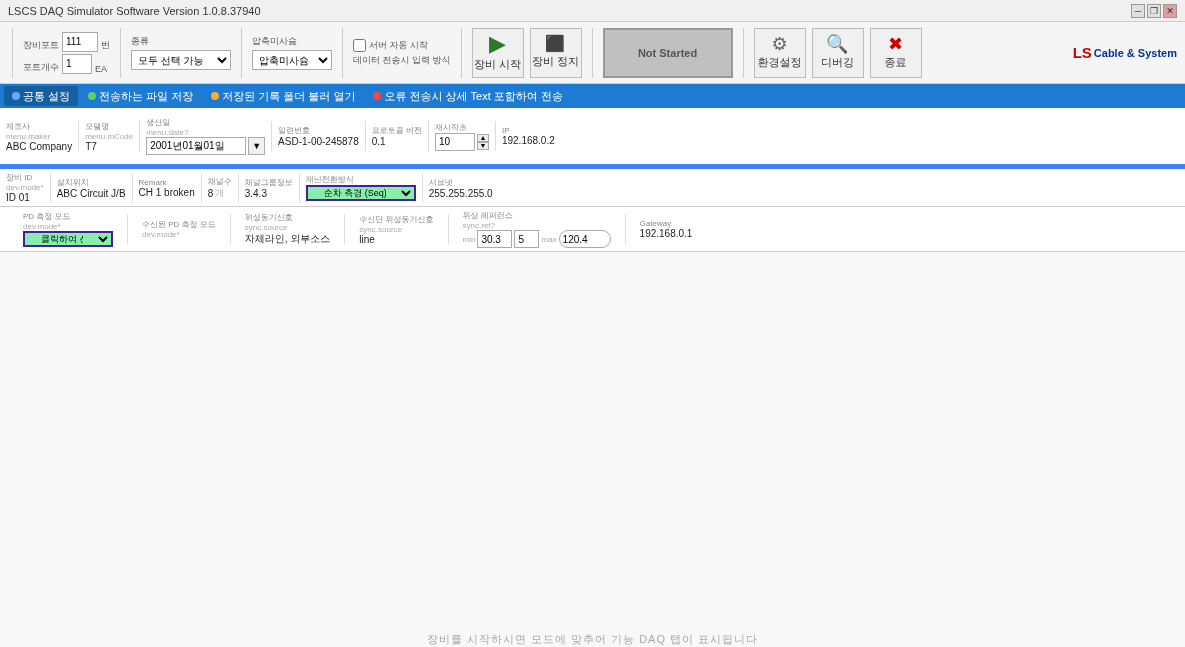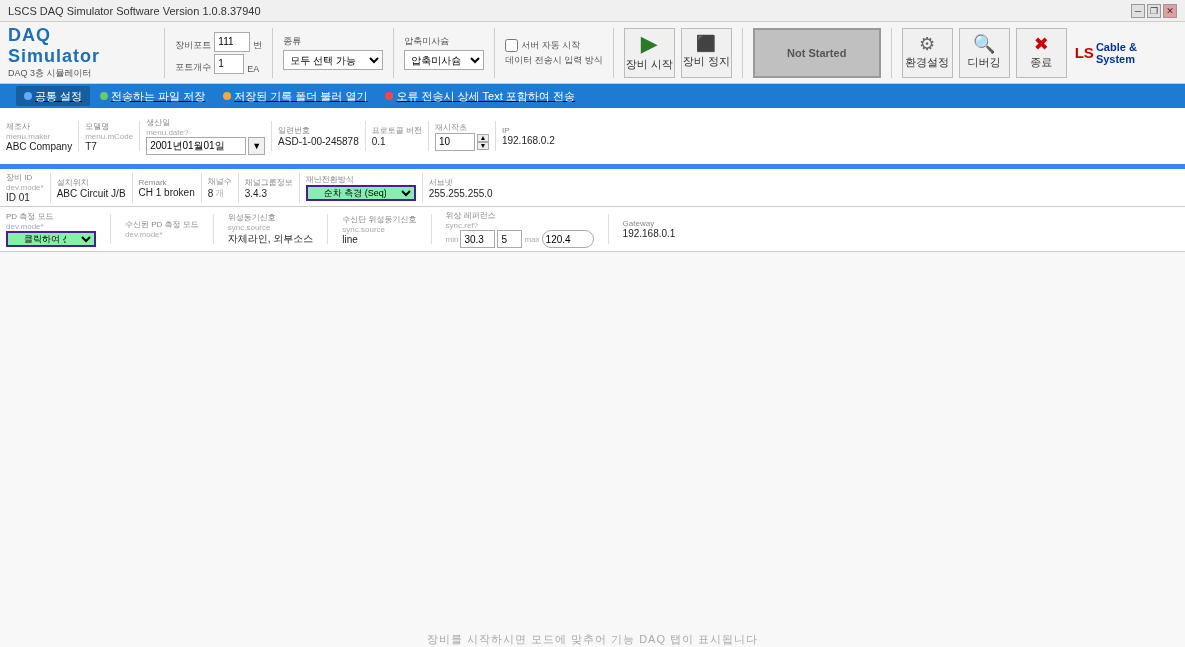--- a/index.html
+++ b/index.html
@@ -82,23 +82,22 @@
       font-size: 13px; font-weight: bold; color: #c00;
     }
     .brand-logo span { color: #003399; font-size: 11px; margin-left: 2px; }
 
     
     .tab-bar {
       background: #1e7bd4;
       height: 24px;
       display: flex;
       align-items: center;
-      padding: 0 16px;
+      padding: 0 4px;
       gap: 2px;
-      text-decoration: underline;
     }
     .tab-item {
       display: flex; align-items: center; gap: 3px;
       padding: 2px 8px; height: 20px; background: transparent;
       color: white; font-size: 11px; cursor: pointer; white-space: nowrap;
     }
     .tab-item.active { background: #155ea0; border-radius: 2px; }
     .tab-dot { width: 8px; height: 8px; border-radius: 50%; display: inline-block; }
     .dot-blue { background: #66aaff; }
     .dot-green { background: #66cc66; }
@@ -165,24 +164,20 @@
   <span>LSCS DAQ Simulator Software Version 1.0.8.37940</span>
   <div class="title-bar-controls">
     <div class="title-btn">─</div>
     <div class="title-btn">❐</div>
     <div class="title-btn" style="background:#e0a0a0;">✕</div>
   </div>
 </div>
 
 <div class="main-toolbar">
 
-  <div class="logo-area">
-    <div class="logo-text">DAQ Simulator</div>
-    <div class="logo-sub">DAQ 3층 시뮬레이터</div>
-  </div>
 
   <div class="toolbar-sep"></div>
 
   <div class="toolbar-group">
     <div class="toolbar-row">
       <span class="toolbar-label">장비포트</span>
       <input class="tb-input" value="111" style="width: 36px;">
       <span class="toolbar-label">번</span>
     </div>
     <div class="toolbar-row">
@@ -386,21 +381,21 @@
         <div style="width:1px;height:30px;background:#ddd;"></div>
 
         <div class="field-pair">
           <span class="lbl">서브넷</span>
           <span class="val">255.255.255.0</span>
         </div>
       </div>
     </div>
 
     <div style="background:white; border-bottom:1px solid #ccc; padding:3px 6px;">
-      <div style="display:flex; align-items:center; gap:14px; flex-wrap:wrap;">
+      <div style="display:flex; align-items:center; gap:14px; flex-wrap:wrap;margin-left:17px;">
 
         <div class="field-pair">
           <span class="lbl">PD 측정 모드</span>
           <span style="font-size:8px;color:#aaa;">dev.mode*</span>
           <select class="dc-select" style="width:90px;">
             <option>클릭하여 선...</option>
           </select>
         </div>
         <div style="width:1px;height:30px;background:#ddd;"></div>
 

